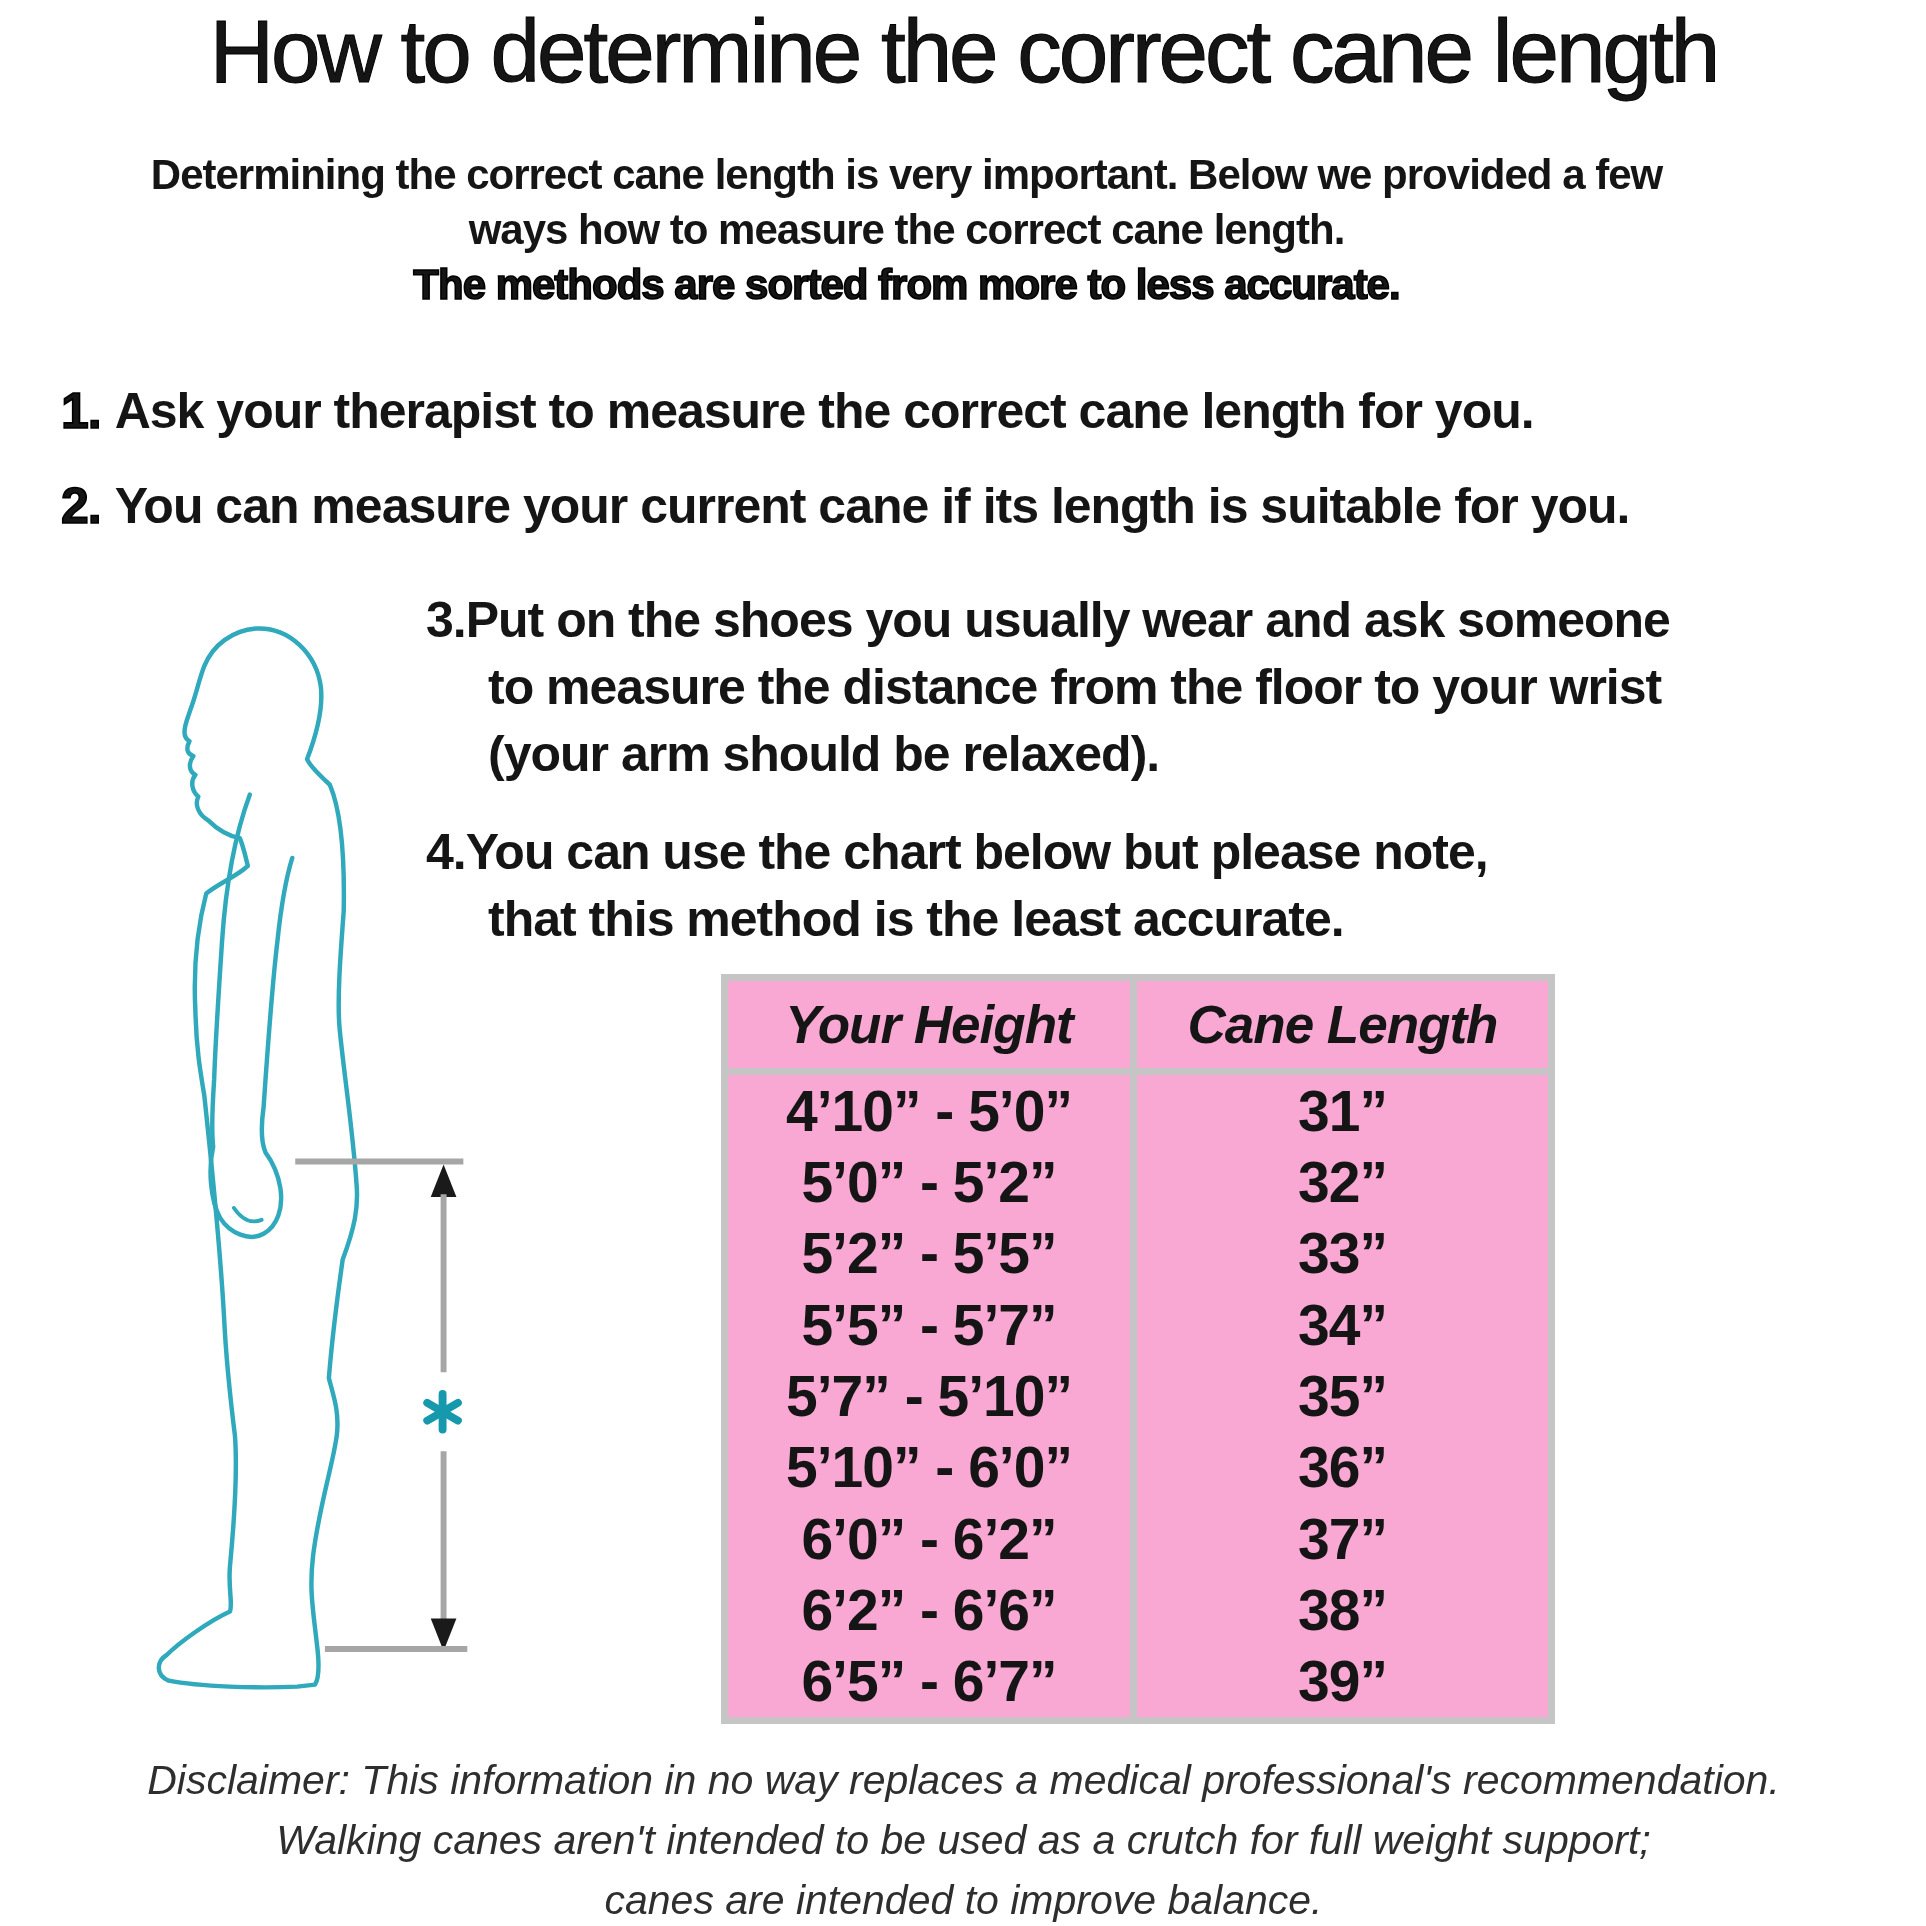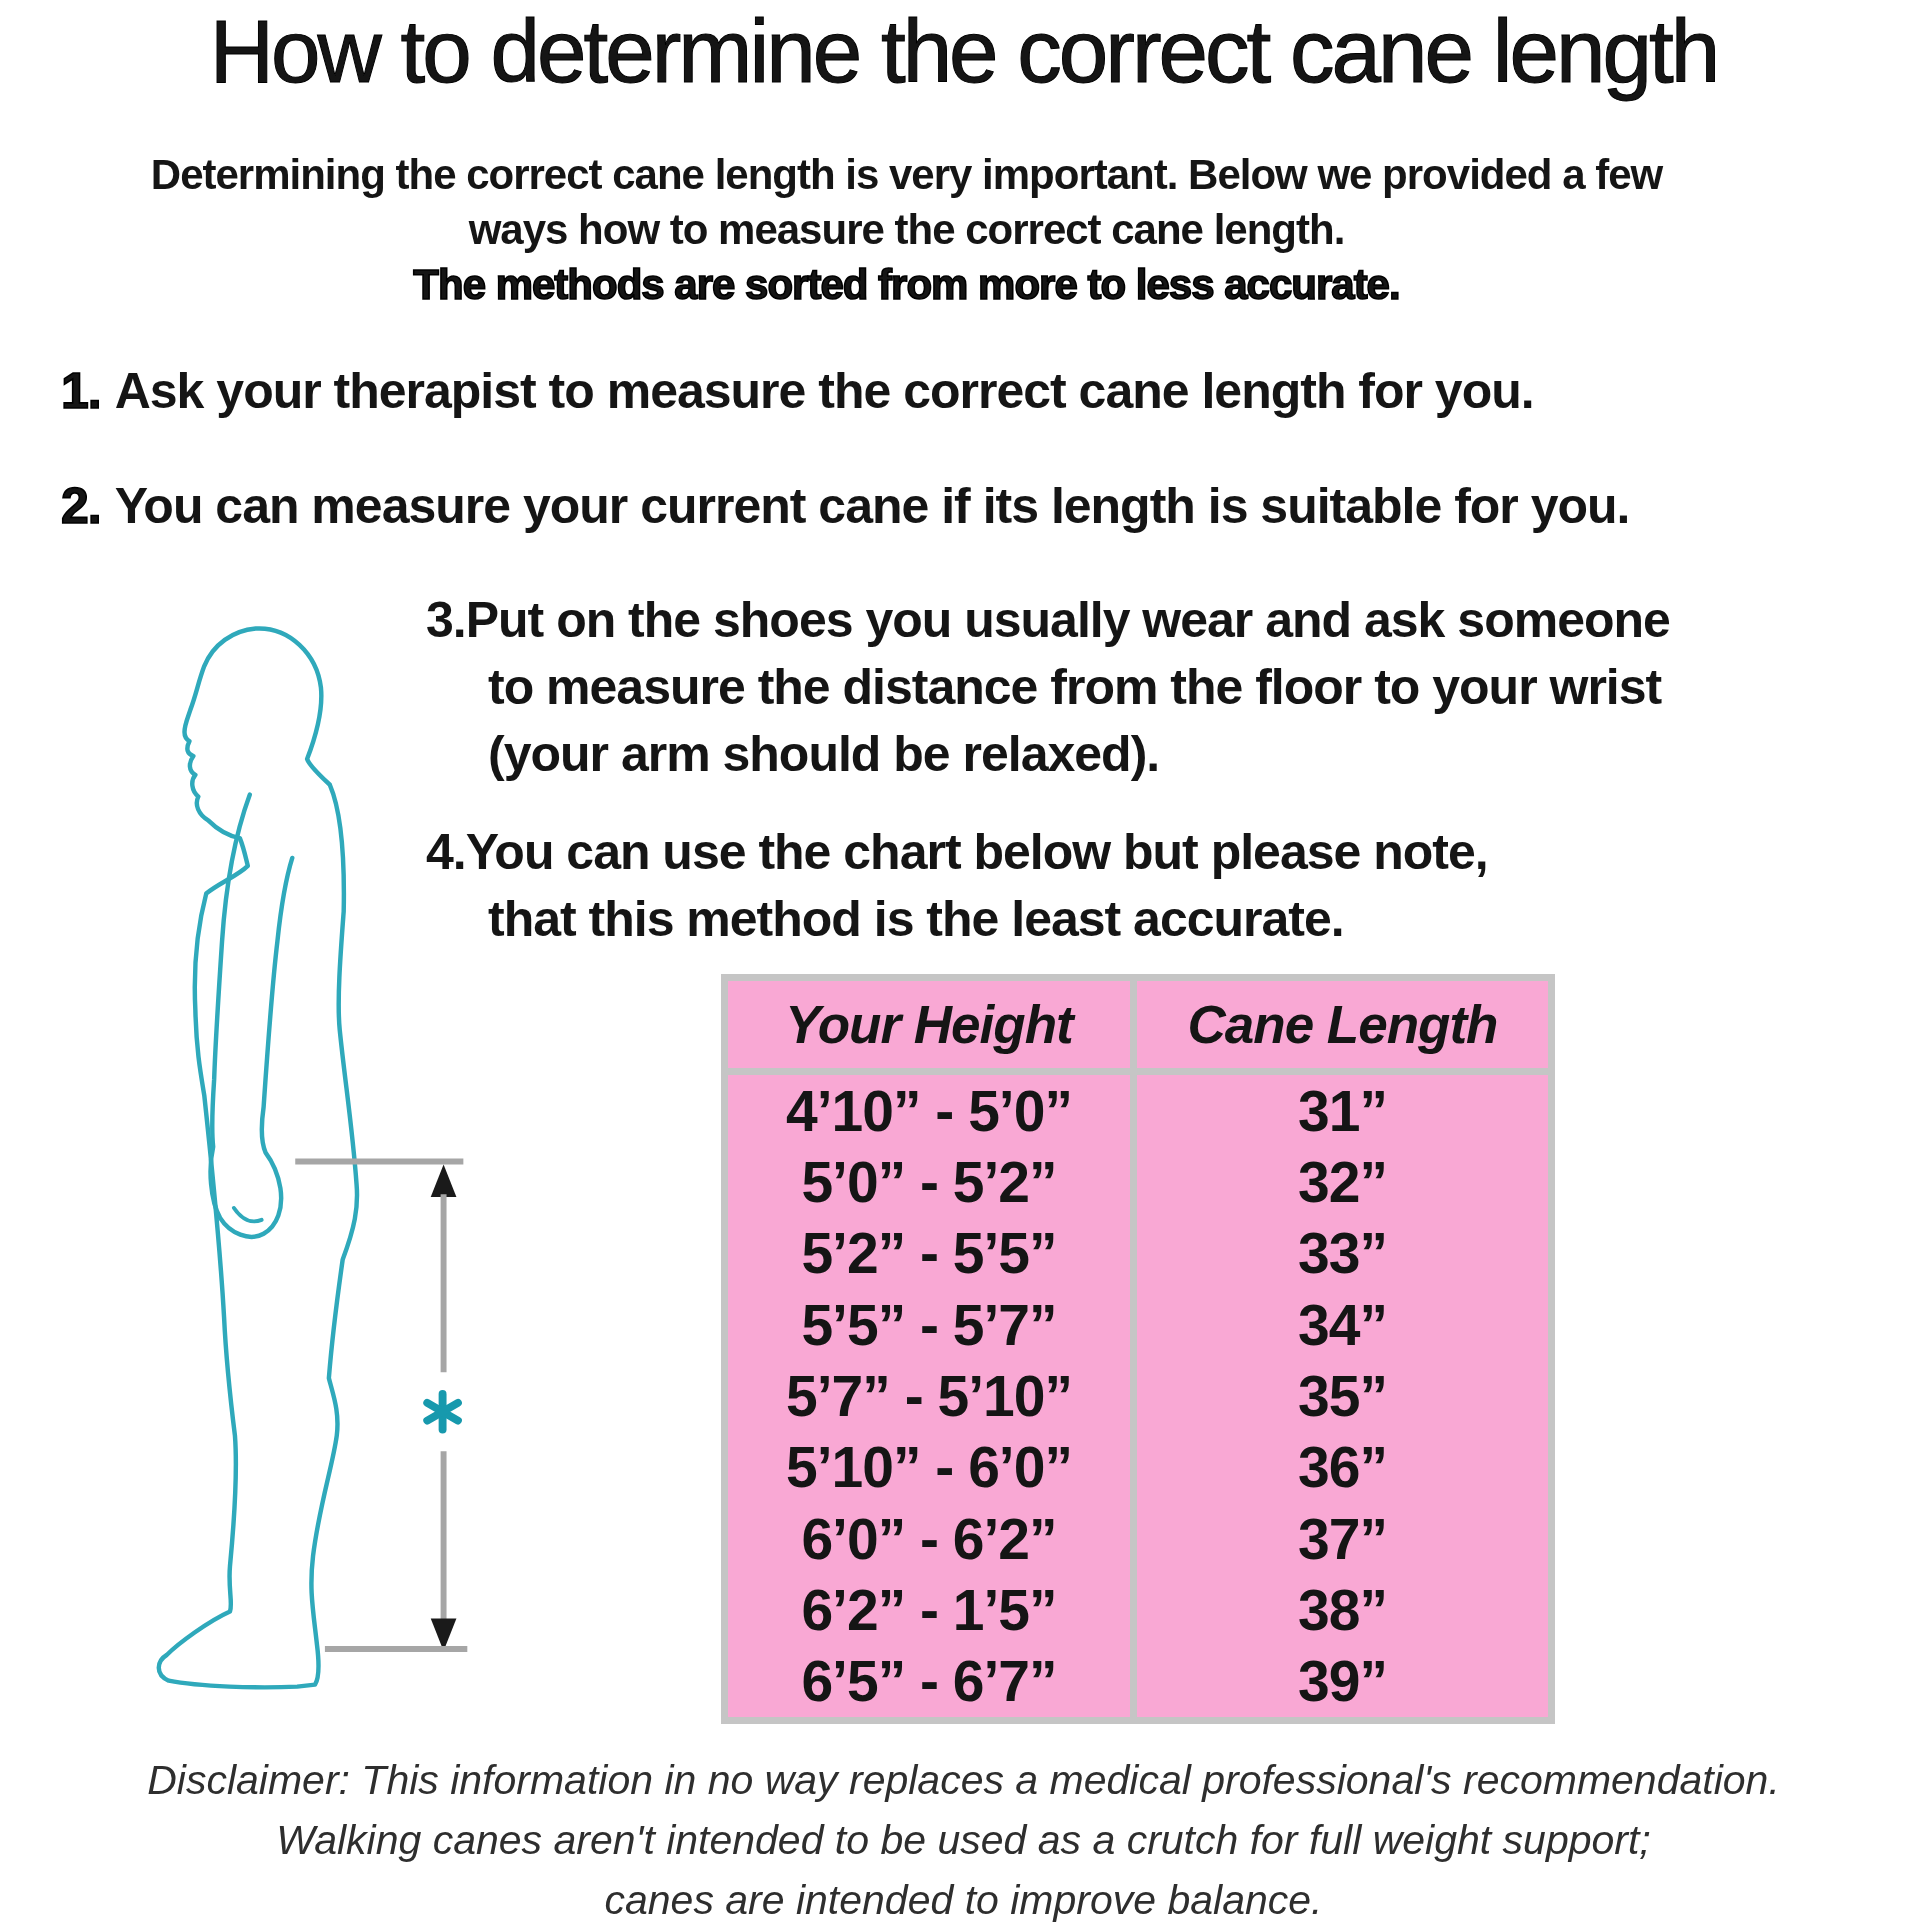--- a/index.html
+++ b/index.html
@@ -11,21 +11,21 @@
   .title{
     top:0;left:0;width:1927px;text-align:center;
     font-size:89px;font-weight:normal;letter-spacing:-3px;line-height:103px;
     -webkit-text-stroke:1px #000;
   }
   .intro{top:147px;left:0;width:1813px;text-align:center;
     font-size:42px;font-weight:bold;letter-spacing:-1px;line-height:55px;}
   .intro .heavy{-webkit-text-stroke:1.6px #000;}
   .step{font-size:50px;font-weight:bold;letter-spacing:-1px;white-space:nowrap;}
   .step .num{-webkit-text-stroke:1.6px #000;margin-right:14px;}
-  .step1{left:61px;top:362px;}
+  .step1{left:61px;top:382px;}
   .step2{left:61px;top:477px;}
   .stepblock{font-size:50px;font-weight:bold;letter-spacing:-1px;line-height:67px;white-space:nowrap;}
   .step3{left:426px;top:587px;}
   .step4{left:426px;top:819px;}
   .stepblock .cont{margin-left:62px;}
   .figure-svg{left:139px;top:614px;width:356px;height:1099px;}
 
   .ctable{
     left:721px;top:974px;width:834px;height:750px;
     border:7px solid #c5c5c5;box-sizing:border-box;background:#f9a8d4;
@@ -153,21 +153,21 @@
   <div class="cell c1">5’2” - 5’5”</div>
   <div class="cell">33”</div>
   <div class="cell c1">5’5” - 5’7”</div>
   <div class="cell">34”</div>
   <div class="cell c1">5’7” - 5’10”</div>
   <div class="cell">35”</div>
   <div class="cell c1">5’10” - 6’0”</div>
   <div class="cell">36”</div>
   <div class="cell c1">6’0” - 6’2”</div>
   <div class="cell">37”</div>
-  <div class="cell c1">6’2” - 1’5”</div>
+  <div class="cell c1">6’2” - 6’6”</div>
   <div class="cell">38”</div>
   <div class="cell c1">6’5” - 6’7”</div>
   <div class="cell">39”</div>
 </div>
 
 <div class="abs disclaimer">
   <div>Disclaimer: This information in no way replaces a medical professional's recommendation.</div>
   <div>Walking canes aren't  intended to be used as a crutch for full weight support;</div>
   <div>canes are intended to improve balance.</div>
 </div>

